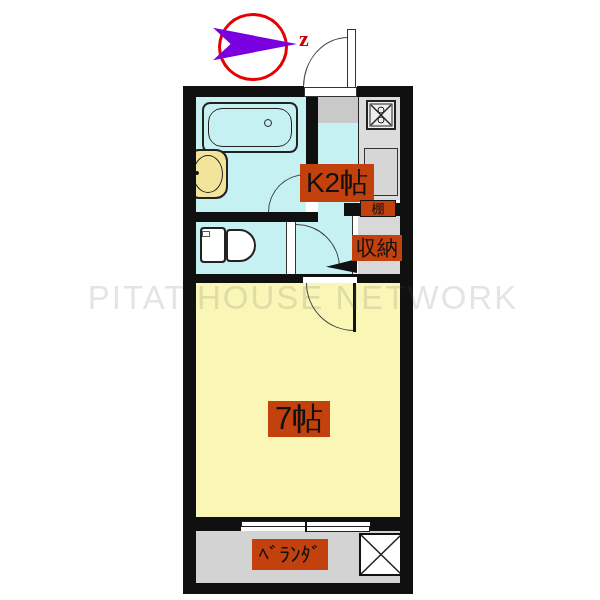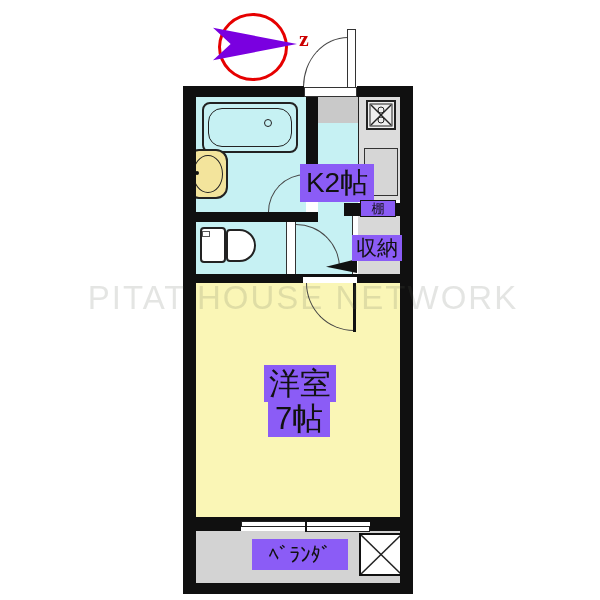--- a/index.html
+++ b/index.html
@@ -12,21 +12,21 @@
   
   .floor{position:absolute;z-index:1;}
   .cyan{background:var(--cyan);}
   .yellow{background:var(--yellow);}
   
   .fx{position:absolute;z-index:2;box-sizing:border-box;}
   
   .arc{position:absolute;z-index:2;box-sizing:border-box;border:0 solid #444;}
   
   .lbl{
-    position:absolute;z-index:4;background:#8b5cf6;color:#111;
+    position:absolute;z-index:4;background:#c2410c;color:#111;
     display:flex;align-items:center;justify-content:center;
     white-space:nowrap;box-sizing:border-box;
   }
   #watermark{
     position:absolute;left:78px;top:281px;width:450px;height:34px;z-index:6;
     font-size:33px;letter-spacing:2px;color:rgba(90,95,80,0.16);
     display:flex;align-items:center;justify-content:center;font-weight:normal;
   }
   #compass-circle{
     position:absolute;left:218px;top:13px;width:64px;height:62px;z-index:2;
@@ -119,19 +119,18 @@
   <div class="fx" style="left:359px;top:533px;width:44px;height:43px;background:#fff;border:2px solid #111;z-index:2;">
     <svg width="40" height="39" viewBox="0 0 40 39">
       <line x1="0" y1="0" x2="40" y2="39" stroke="#333" stroke-width="1.5"></line>
       <line x1="40" y1="0" x2="0" y2="39" stroke="#333" stroke-width="1.5"></line>
     </svg>
   </div>
 
   <div class="lbl" style="left:300px;top:164px;width:74px;height:38px;font-size:28px;">K2帖</div>
   <div class="lbl" style="left:360px;top:200px;width:36px;height:17px;font-size:13px;border:1px solid #111;">棚</div>
   <div class="lbl" style="left:352px;top:235px;width:50px;height:26px;font-size:21px;">収納</div>
-  <div class="lbl" style="left:264px;top:365px;width:72px;height:37px;font-size:31px;">洋室</div>
   <div class="lbl" style="left:268px;top:401px;width:62px;height:36px;font-size:31px;">7帖</div>
-  <div class="lbl" style="left:252px;top:539px;width:96px;height:31px;font-size:21px;">ﾍﾞﾗﾝﾀﾞ</div>
+  <div class="lbl" style="left:252px;top:539px;width:76px;height:31px;font-size:21px;">ﾍﾞﾗﾝﾀﾞ</div>
 
   <div id="watermark">PITAT HOUSE NETWORK</div>
 
 </div>
 
 </body></html>

